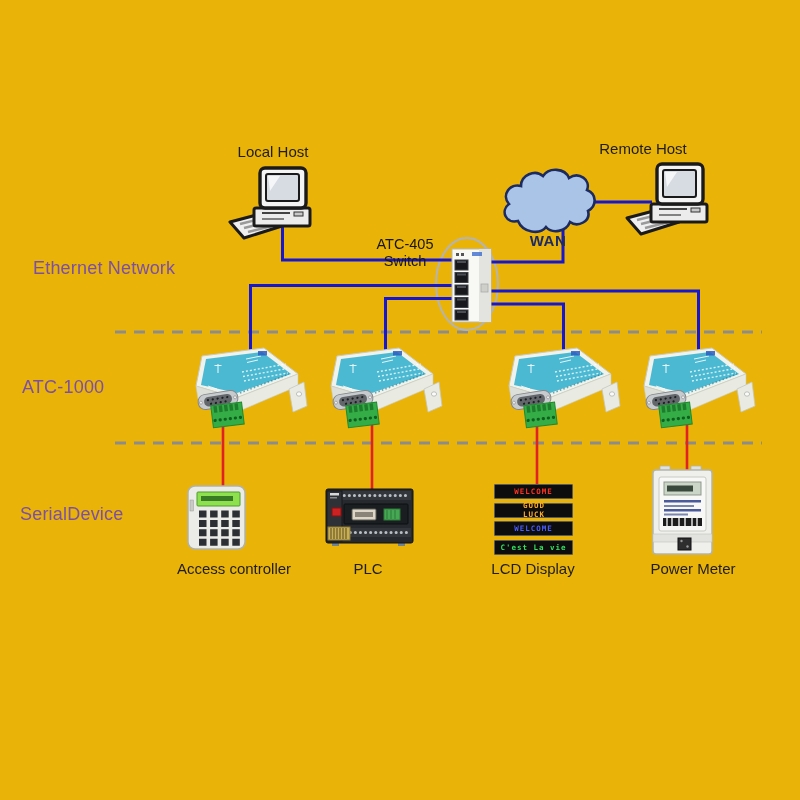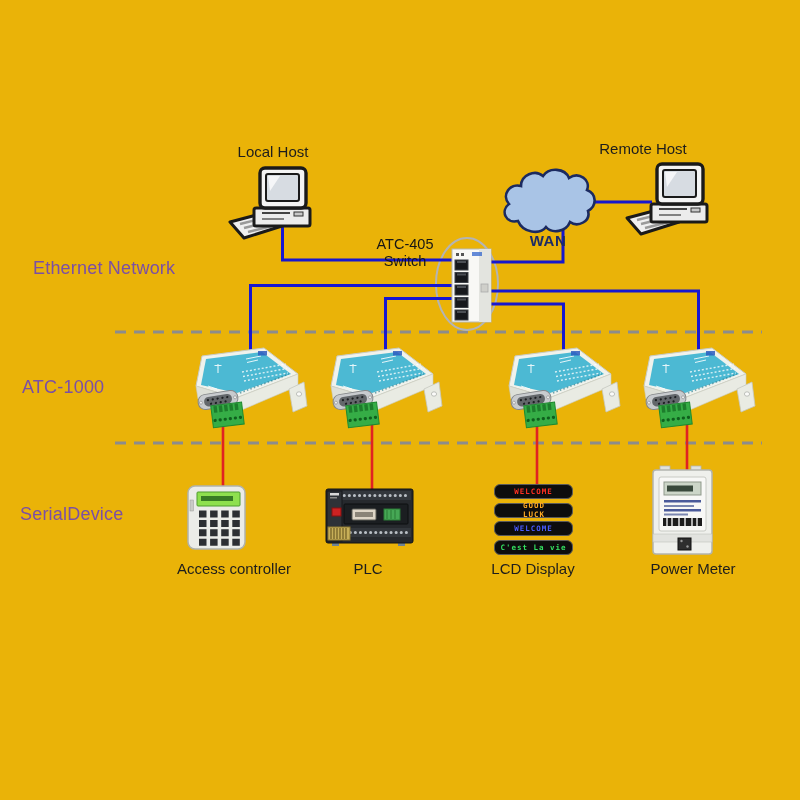--- a/index.html
+++ b/index.html
@@ -5,21 +5,21 @@
   html,body{margin:0;padding:0;background:#fff;}
   #canvas{position:relative;width:800px;height:800px;background:#eab308;overflow:hidden;
           font-family:"Liberation Sans",sans-serif;}
   #art{position:absolute;left:0;top:0;}
   .lbl{position:absolute;color:#1d1d1d;font-size:15px;white-space:nowrap;}
   .lbl.center{transform:translateX(-50%);text-align:center;}
   .layer{position:absolute;color:#7b4fa5;font-size:18px;font-weight:500;white-space:nowrap;letter-spacing:.2px;text-align:right;}
   .wan-text{position:absolute;font-weight:bold;font-size:15px;color:#1c2b66;transform:translate(-50%,-50%);letter-spacing:.5px;}
   .switch-lbl{position:absolute;transform:translateX(-50%);text-align:center;font-size:14.5px;line-height:17px;color:#161616;}
   .ledstack{position:absolute;left:494px;top:484px;width:79px;}
-  .ledbar{height:13px;margin-bottom:3.5px;background:#0d0d0d;border:1px solid #5a5a5a;border-radius:6px;
+  .ledbar{height:13px;margin-bottom:3.5px;background:#0d0d0d;border:1px solid #5a5a5a;border-radius:1px;
           display:flex;align-items:center;justify-content:center;
           font-family:"DejaVu Sans Mono",monospace;font-size:7.5px;font-weight:bold;letter-spacing:1px;}
 </style>
 </head>
 <body>
 
 <div id="canvas">
 
 <svg id="art" width="800" height="800" viewBox="0 0 800 800">
   <defs>

